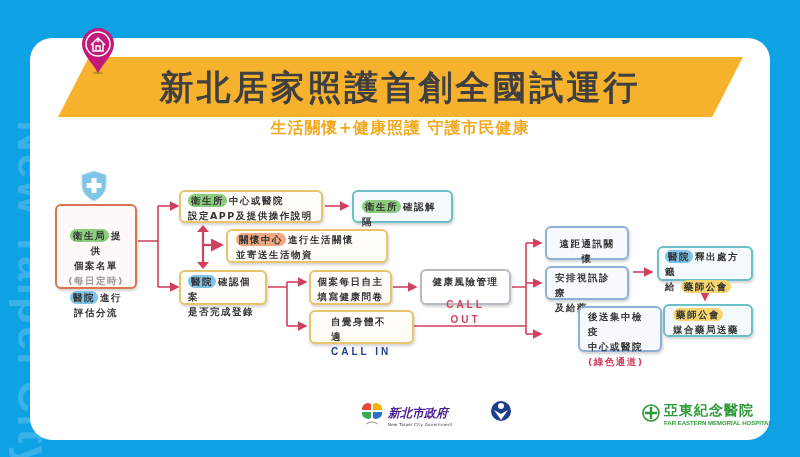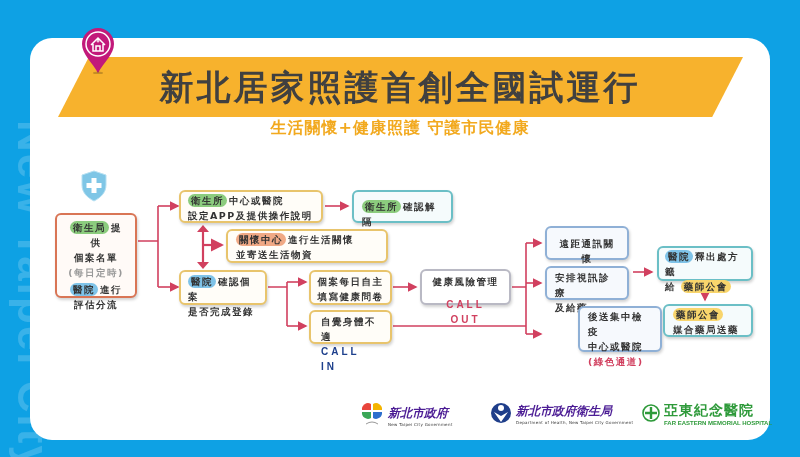--- a/index.html
+++ b/index.html
@@ -111,21 +111,21 @@
   <path d="M197 232 L203 225 L209 232 Z" fill="#d1405f"></path>
   <path d="M197 262 L203 269 L209 262 Z" fill="#d1405f"></path>
 </svg>
 
 <svg class="shield" viewBox="0 0 28 32">
   <path d="M14 1 L26 5 V15 C26 23 20 28 14 31 C8 28 2 23 2 15 V5 Z" fill="#7fc6e6" stroke="#b6e0f2" stroke-width="1"></path>
   <rect x="11.5" y="8" width="5" height="15" fill="#fff"></rect>
   <rect x="6.5" y="13" width="15" height="5" fill="#fff"></rect>
 </svg>
 
-<div class="box red center" style="left:55px;top:213px;width:82px;height:85px;padding-top:5px;">
+<div class="box red center" style="left:55px;top:204px;width:82px;height:85px;padding-top:22px;">
   <div><span class="tag green">衛生局</span><span>提供</span></div>
   <div>個案名單</div>
   <div class="muted">(每日定時)</div>
   <div style="margin-top:2px;"><span class="tag blue">醫院</span><span>進行</span></div>
   <div>評估分流</div>
 </div>
 
 <div class="box" style="left:179px;top:190px;width:144px;height:33px;padding:1px 7px;">
   <div><span class="tag green">衛生所</span><span>中心或醫院</span></div>
   <div>設定APP及提供操作說明</div>
@@ -143,21 +143,21 @@
 <div class="box" style="left:179px;top:270px;width:88px;height:35px;padding:2px 7px;">
   <div><span class="tag blue">醫院</span><span>確認個案</span></div>
   <div>是否完成登錄</div>
 </div>
 
 <div class="box center" style="left:309px;top:270px;width:83px;height:35px;padding:2px 4px;">
   <div>個案每日自主</div>
   <div>填寫健康問卷</div>
 </div>
 
-<div class="box" style="left:309px;top:310px;width:83px;height:34px;padding:2px 10px;">
+<div class="box" style="left:309px;top:310px;width:105px;height:34px;padding:2px 20px;">
   <div>自覺身體不適</div>
   <div class="callin">CALL IN</div>
 </div>
 
 <div class="box gray center" style="left:420px;top:269px;width:91px;height:36px;padding-top:3px;">
   <div>健康風險管理</div>
   <div class="callout">CALL OUT</div>
 </div>
 
 <div class="box blue center" style="left:545px;top:226px;width:84px;height:34px;padding-top:8px;">
@@ -198,24 +198,20 @@
     <span class="logo-sub">New Taipei City Government</span>
   </div>
 </div>
 
 <div class="logos" style="left:490px;">
   <svg width="22" height="22" viewBox="0 0 22 22">
     <circle cx="11" cy="11" r="10" fill="#1f3e8a"></circle>
     <circle cx="11" cy="6" r="3" fill="#fff"></circle>
     <path d="M4 10 L11 14 L18 10 L11 20 Z" fill="#fff"></path>
   </svg>
-  <div style="margin-left:4px;">
-    <span class="logo-text-main">新北市政府衛生局</span>
-    <span class="logo-sub">Department of Health, New Taipei City Government</span>
-  </div>
 </div>
 
 <div class="logos" style="left:642px;">
   <svg width="18" height="18" viewBox="0 0 18 18">
     <circle cx="9" cy="9" r="8" fill="none" stroke="#2e9a3a" stroke-width="1.6"></circle>
     <path d="M9 3 V15 M3 9 H15" stroke="#2e9a3a" stroke-width="2.4"></path>
   </svg>
   <div style="margin-left:4px;">
     <span class="feh-main">亞東紀念醫院</span>
     <span class="feh-sub">FAR EASTERN MEMORIAL HOSPITAL</span>

